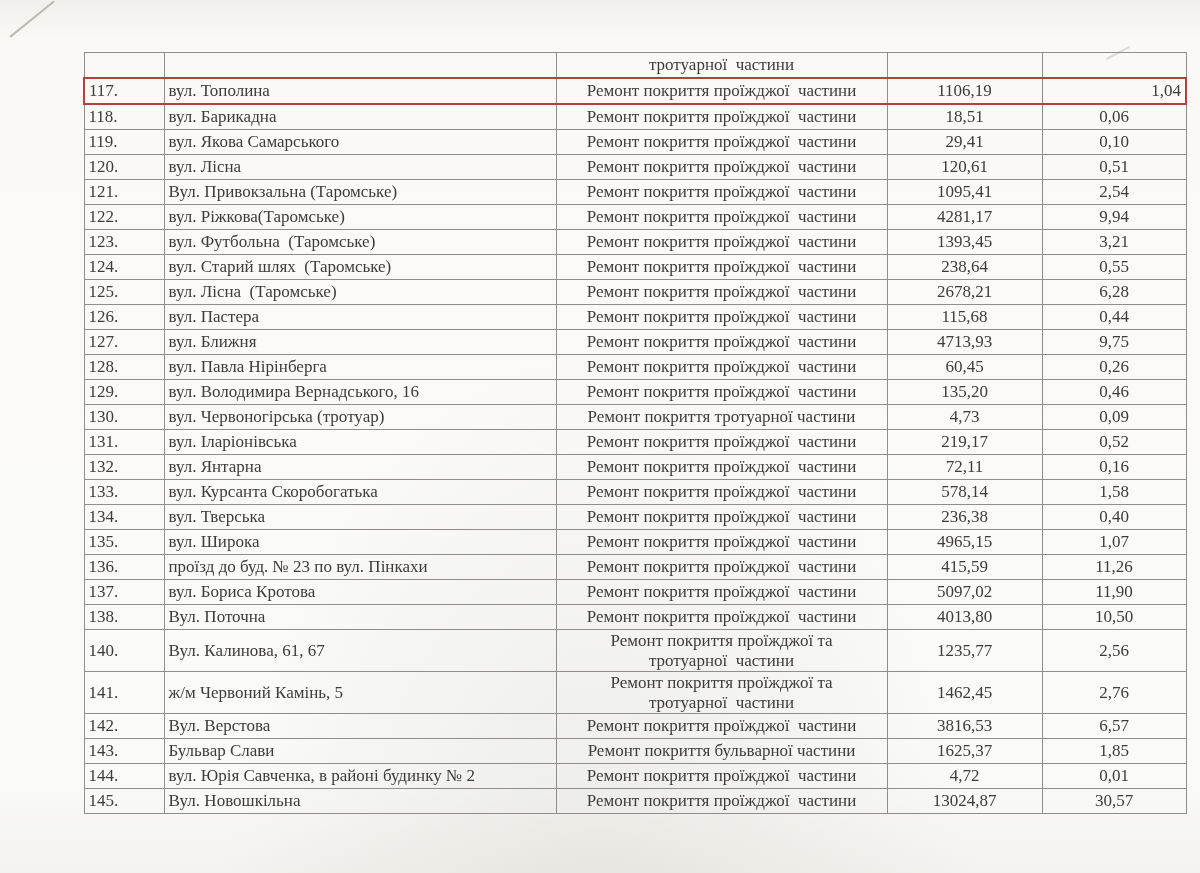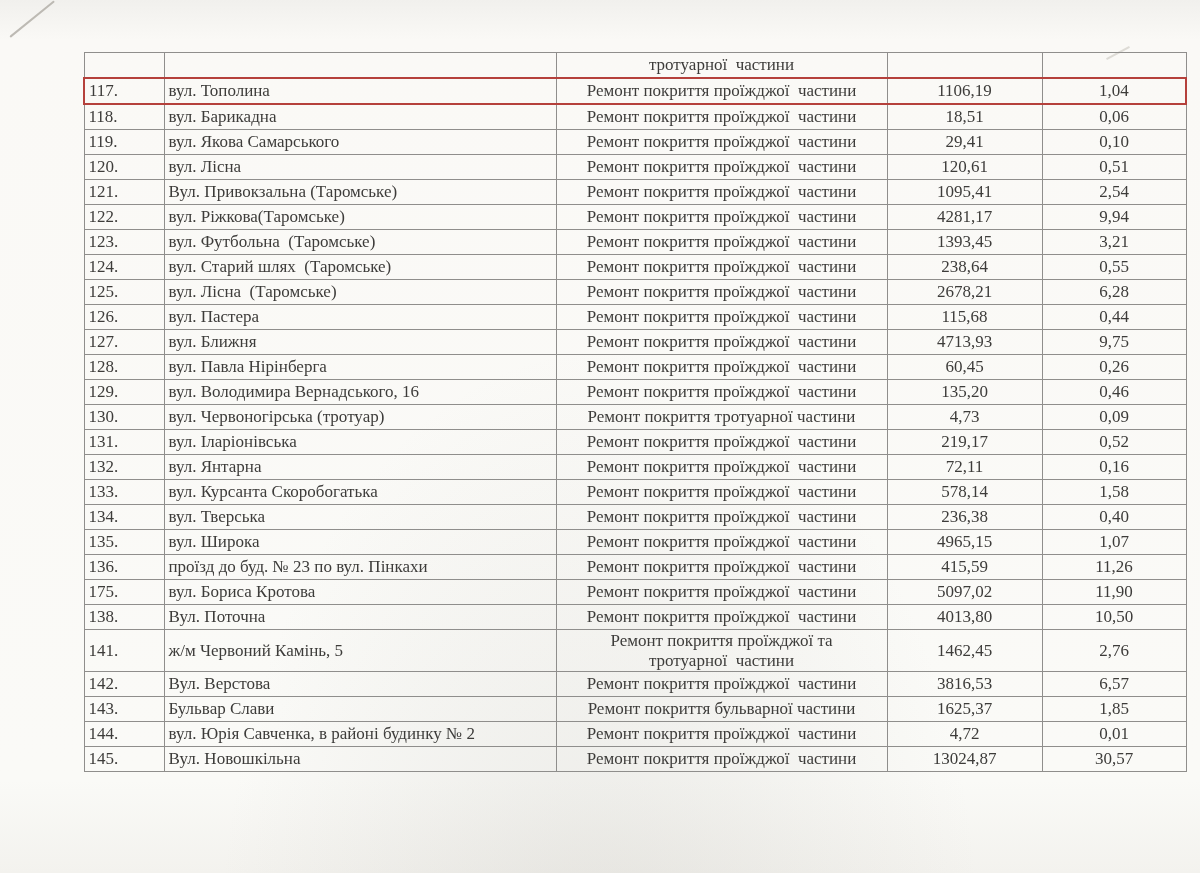--- a/index.html
+++ b/index.html
@@ -54,21 +54,21 @@
     overflow: hidden;
   }
   td.col-num    { text-align: left; }
   td.col-street { text-align: left; padding-left: 11px; }
   td.col-desc   { text-align: center; }
   td.col-area   { text-align: center; vertical-align: bottom; padding-bottom: 3px; }
   td.col-length { text-align: center; vertical-align: bottom; padding-bottom: 3px; }
   
   tr.highlight td { border-top: 2.5px solid #b5413c; border-bottom: 2.5px solid #b5413c; }
   tr.highlight td:first-child { border-left: 2.5px solid #b5413c; }
-  tr.highlight td:last-child  { border-right: 2.5px solid #b5413c; }
+  tr.highlight td:last-child  { border-right: 2.5px solid #b5413c; text-align: right; }
 </style>
 </head>
 <body>
 
 <div class="paper">
   <div class="artifact-line"></div>
   <div class="artifact-smudge"></div>
 
   <table class="repairs">
     <colgroup>
@@ -220,32 +220,40 @@
           <td class="col-length">1,07</td>
         </tr>
         <tr>
           <td class="col-num">136.</td>
           <td class="col-street">проїзд до буд. № 23 по вул. Пінкахи</td>
           <td class="col-desc">Ремонт покриття проїжджої  частини</td>
           <td class="col-area">415,59</td>
           <td class="col-length">11,26</td>
         </tr>
         <tr>
-          <td class="col-num">175.</td>
+          <td class="col-num">137.</td>
           <td class="col-street">вул. Бориса Кротова</td>
           <td class="col-desc">Ремонт покриття проїжджої  частини</td>
           <td class="col-area">5097,02</td>
           <td class="col-length">11,90</td>
         </tr>
         <tr>
           <td class="col-num">138.</td>
           <td class="col-street">Вул. Поточна</td>
           <td class="col-desc">Ремонт покриття проїжджої  частини</td>
           <td class="col-area">4013,80</td>
           <td class="col-length">10,50</td>
+        </tr>
+        <tr>
+          <td class="col-num">140.</td>
+          <td class="col-street">Вул. Калинова, 61, 67</td>
+          <td class="col-desc">Ремонт покриття проїжджої та
+тротуарної  частини</td>
+          <td class="col-area">1235,77</td>
+          <td class="col-length">2,56</td>
         </tr>
         <tr>
           <td class="col-num">141.</td>
           <td class="col-street">ж/м Червоний Камінь, 5</td>
           <td class="col-desc">Ремонт покриття проїжджої та
 тротуарної  частини</td>
           <td class="col-area">1462,45</td>
           <td class="col-length">2,76</td>
         </tr>
         <tr>

